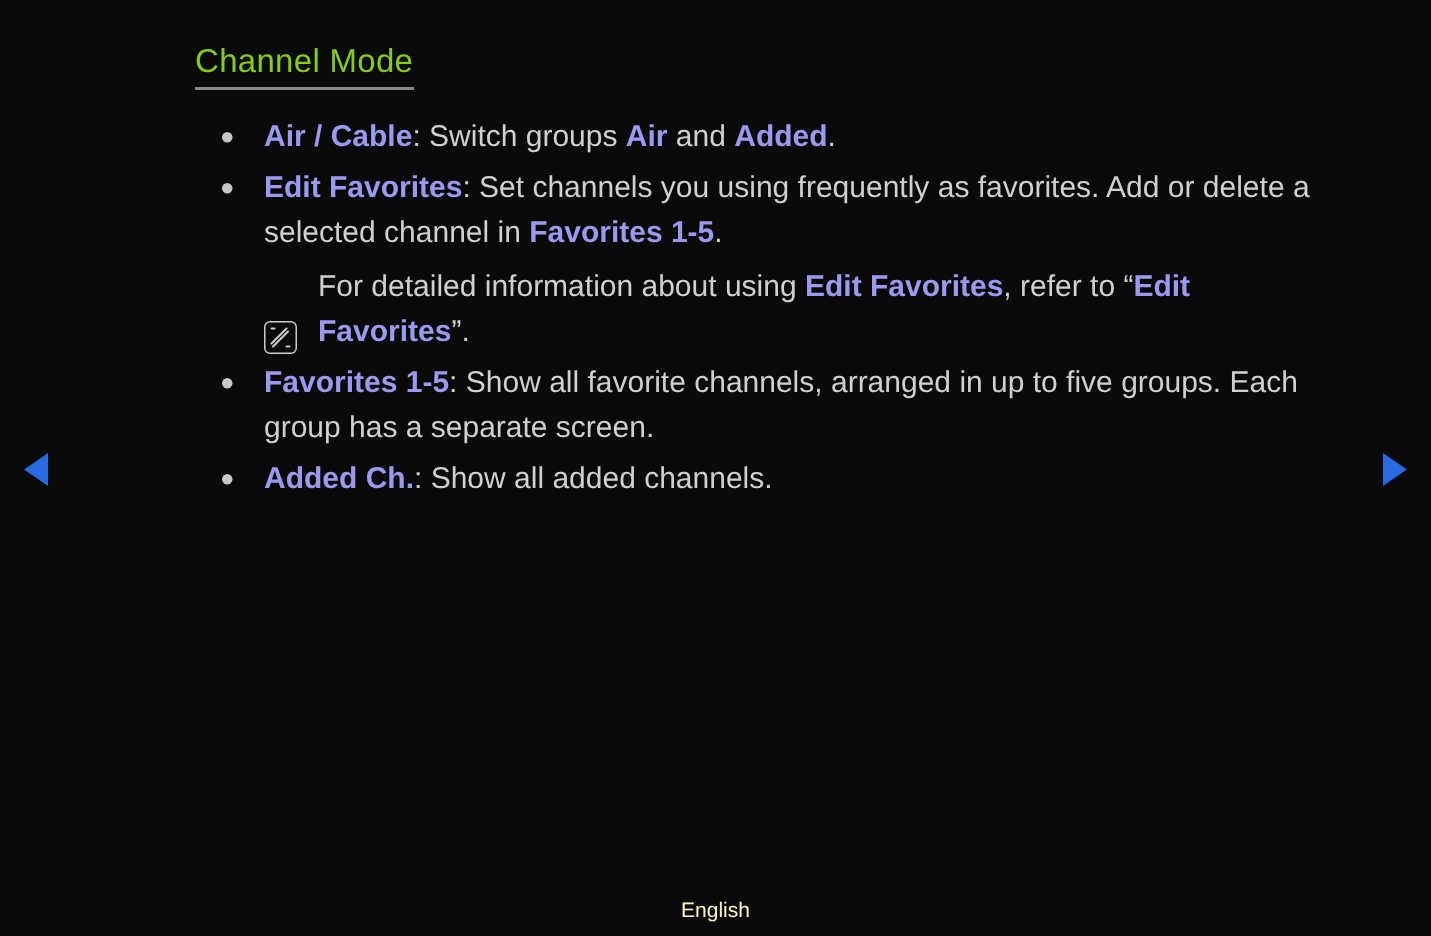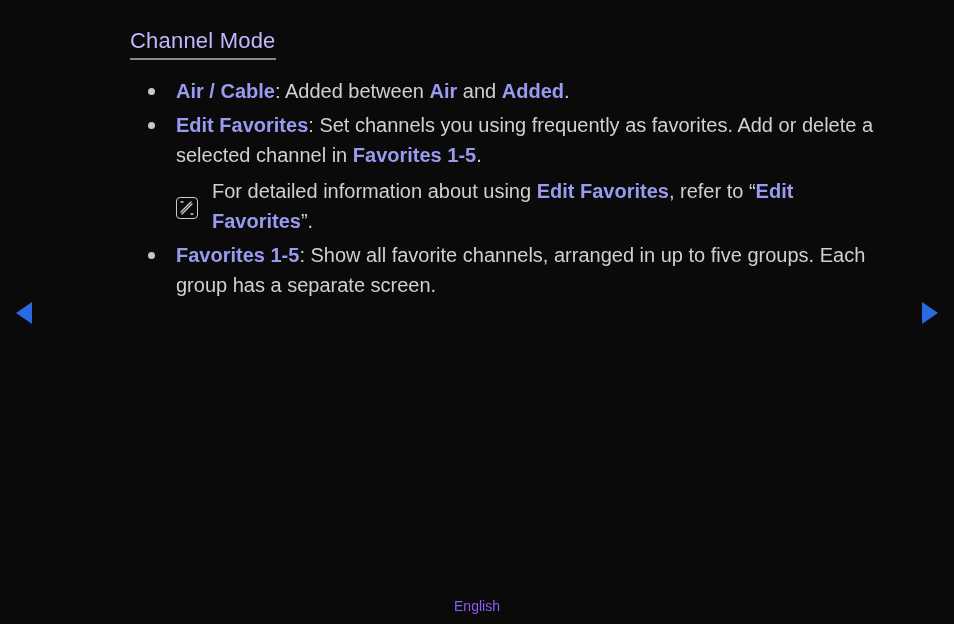--- a/index.html
+++ b/index.html
@@ -14,21 +14,21 @@
   }
   .page {
     position: relative;
     width: 954px;
     height: 624px;
     padding: 28px 60px 0 130px;
   }
   .title {
     font-size: 22px;
     font-weight: 400;
-    color: #c4b5fd;
+    color: #84cc16;
     display: inline-block;
     border-bottom: 2px solid #888;
     padding-bottom: 4px;
     margin-bottom: 16px;
     letter-spacing: 0.2px;
   }
   ul.main {
     list-style: none;
     padding-left: 18px;
   }
@@ -49,21 +49,21 @@
     height: 7px;
     background: #c8c8c8;
     border-radius: 50%;
   }
   .hl {
     color: #9a9af0;
     font-weight: 600;
   }
   .note {
     display: flex;
-    align-items: center;
+    align-items: flex-end;
     margin-top: 6px;
   }
   .note-icon {
     flex: 0 0 auto;
     width: 22px;
     height: 22px;
     border: 1.5px solid #ccc;
     border-radius: 4px;
     margin-right: 14px;
     margin-top: 4px;
@@ -94,54 +94,57 @@
     border-bottom: 11px solid transparent;
     border-left: 16px solid #2a6ae0;
   }
   .footer {
     position: absolute;
     bottom: 10px;
     left: 0;
     width: 954px;
     text-align: center;
     font-size: 14px;
-    color: #8b5cf6;
+    color: #fef9c3;
   }
 </style>
 </head>
 <body>
 
 <div class="page">
 
   <div class="title">Channel Mode</div>
 
   <ul class="main">
 
     <li>
-      <span class="hl">Air / Cable</span><span>: Added between </span><span class="hl">Air</span><span> and </span><span class="hl">Added</span><span>.</span>
+      <span class="hl">Air / Cable</span><span>: Switch groups </span><span class="hl">Air</span><span> and </span><span class="hl">Added</span><span>.</span>
     </li>
 
     <li>
       <span class="hl">Edit Favorites</span><span>: Set channels you using frequently as favorites. Add or delete a selected channel in </span><span class="hl">Favorites 1-5</span><span>.</span>
       <div class="note">
         <div class="note-icon">
           <svg width="20" height="20" viewBox="0 0 20 20">
               <path d="M4 14 L14 4 M4 4 L6 4 M14 16 L16 16 M5 16 L15 6" stroke="#ccc" stroke-width="1.4" fill="none" stroke-linecap="round"></path>
             </svg>
         </div>
         <div class="note-text">
           <span>For detailed information about using </span><span class="hl">Edit Favorites</span><span>, refer to “</span><span class="hl">Edit Favorites</span><span>”.</span>
         </div>
       </div>
     </li>
 
     <li>
       <span class="hl">Favorites 1-5</span><span>: Show all favorite channels, arranged in up to five groups. Each group has a separate screen.</span>
     </li>
 
+    <li>
+      <span class="hl">Added Ch.</span><span>: Show all added channels.</span>
+    </li>
 
   </ul>
 
   <div class="nav-arrow nav-left"></div>
   <div class="nav-arrow nav-right"></div>
 
   <div class="footer">English</div>
 
 </div>
 

